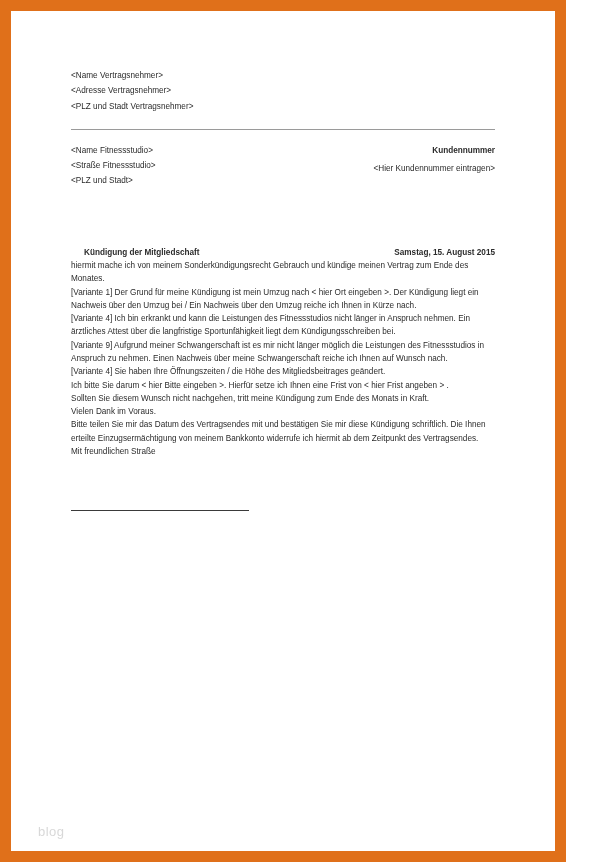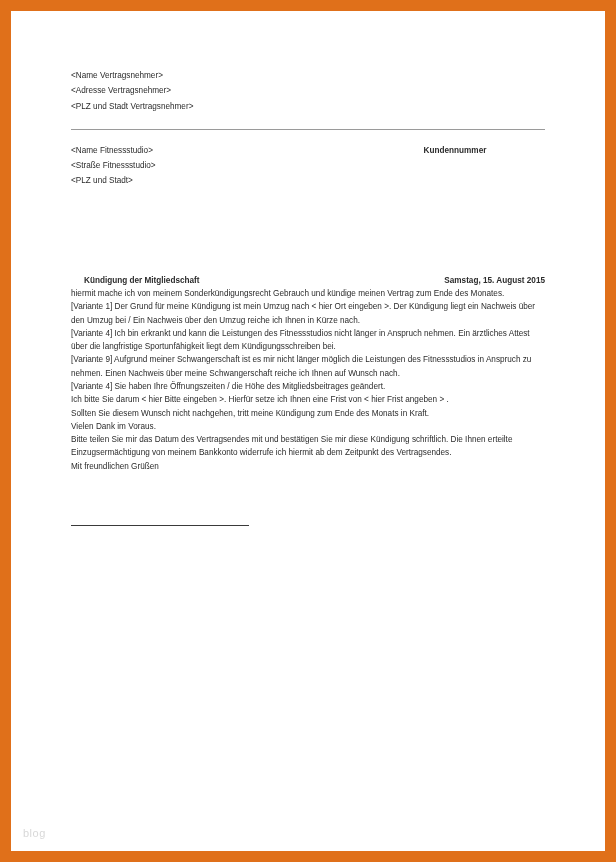--- a/index.html
+++ b/index.html
@@ -8,21 +8,21 @@
     background: #ffffff;
   }
   body {
     width: 616px;
     height: 862px;
     font-family: "Liberation Sans", sans-serif;
     overflow: hidden;
   }
   .page {
     position: relative;
-    width: 616px;
+    width: 566px;
     height: 862px;
     box-sizing: border-box;
     border: 11px solid #e0701a;
     background: #6d28d9;
   }
   .sheet {
     position: absolute;
     left: 0;
     top: 0;
     right: 0;
@@ -48,32 +48,32 @@
   .recipient-block {
     display: flex;
     justify-content: space-between;
     align-items: flex-start;
     margin-top: 14px;
   }
   .recipient div {
     margin-bottom: 2px;
   }
   .customer {
-    text-align: center;
+    text-align: right;
     min-width: 180px;
   }
   .customer .label {
     font-weight: bold;
     margin-bottom: 5px;
   }
   .subject-row {
     display: flex;
     justify-content: space-between;
     align-items: baseline;
-    margin-top: 84px;
+    margin-top: 56px;
     font-weight: bold;
     padding-left: 13px;
   }
   .salutation {
     margin-top: 40px;
   }
   p.para {
     margin: 0 0 0 0;
     padding: 0;
   }
@@ -90,23 +90,23 @@
     margin-top: 52px;
     border-bottom: 1px solid #3a3a3a;
     width: 178px;
     height: 0;
   }
   .sig-name {
     margin-top: 9px;
   }
   .watermark {
     position: absolute;
-    left: 12px;
+    left: 27px;
     bottom: 12px;
-    font-size: 11px;
+    font-size: 13px;
     color: #d8d8d8;
     letter-spacing: 0.5px;
   }
 </style>
 </head>
 <body>
 
 <div class="page">
   <div class="sheet">
 
@@ -119,20 +119,21 @@
     <div class="rule"></div>
 
     <div class="recipient-block">
       <div class="recipient">
         <div>&lt;Name Fitnessstudio&gt;</div>
         <div>&lt;Straße Fitnessstudio&gt;</div>
         <div>&lt;PLZ und Stadt&gt;</div>
       </div>
       <div class="customer">
         <div class="label">Kundennummer</div>
+        <div>&lt;Hier Kundennummer eintragen&gt;</div>
       </div>
     </div>
 
     <div class="subject-row">
       <div>Kündigung der Mitgliedschaft</div>
       <div>Samstag, 15. August 2015</div>
     </div>
 
 
     <p class="para body-block">hiermit mache ich von meinem Sonderkündigungsrecht Gebrauch und kündige meinen Vertrag zum Ende des Monates.</p>
@@ -144,19 +145,19 @@
     <p class="para body-block">[Variante 9] Aufgrund meiner Schwangerschaft ist es mir nicht länger möglich die Leistungen des Fitnessstudios in Anspruch zu nehmen. Einen Nachweis über meine Schwangerschaft reiche ich Ihnen auf Wunsch nach.</p>
 
     <p class="para body-block" style="white-space: pre-line;">[Variante 4] Sie haben Ihre Öffnungszeiten / die Höhe des Mitgliedsbeitrages geändert.
 Ich bitte Sie darum &lt; hier Bitte eingeben &gt;. Hierfür setze ich Ihnen eine Frist von &lt; hier Frist angeben &gt; .
 Sollten Sie diesem Wunsch nicht nachgehen, tritt meine Kündigung zum Ende des Monats in Kraft.</p>
 
     <p class="para thanks">Vielen Dank im Voraus.</p>
 
     <p class="para body-block">Bitte teilen Sie mir das Datum des Vertragsendes mit und bestätigen Sie mir diese Kündigung schriftlich. Die Ihnen erteilte Einzugsermächtigung von meinem Bankkonto widerrufe ich hiermit ab dem Zeitpunkt des Vertragsendes.</p>
 
-    <p class="para regards">Mit freundlichen Grüßen</p>
+    <p class="para regards">Mit freundlichen Straße</p>
 
     <div class="sig-line"></div>
 
   </div>
   <div class="watermark">blog</div>
 </div>
 
 </body></html>

